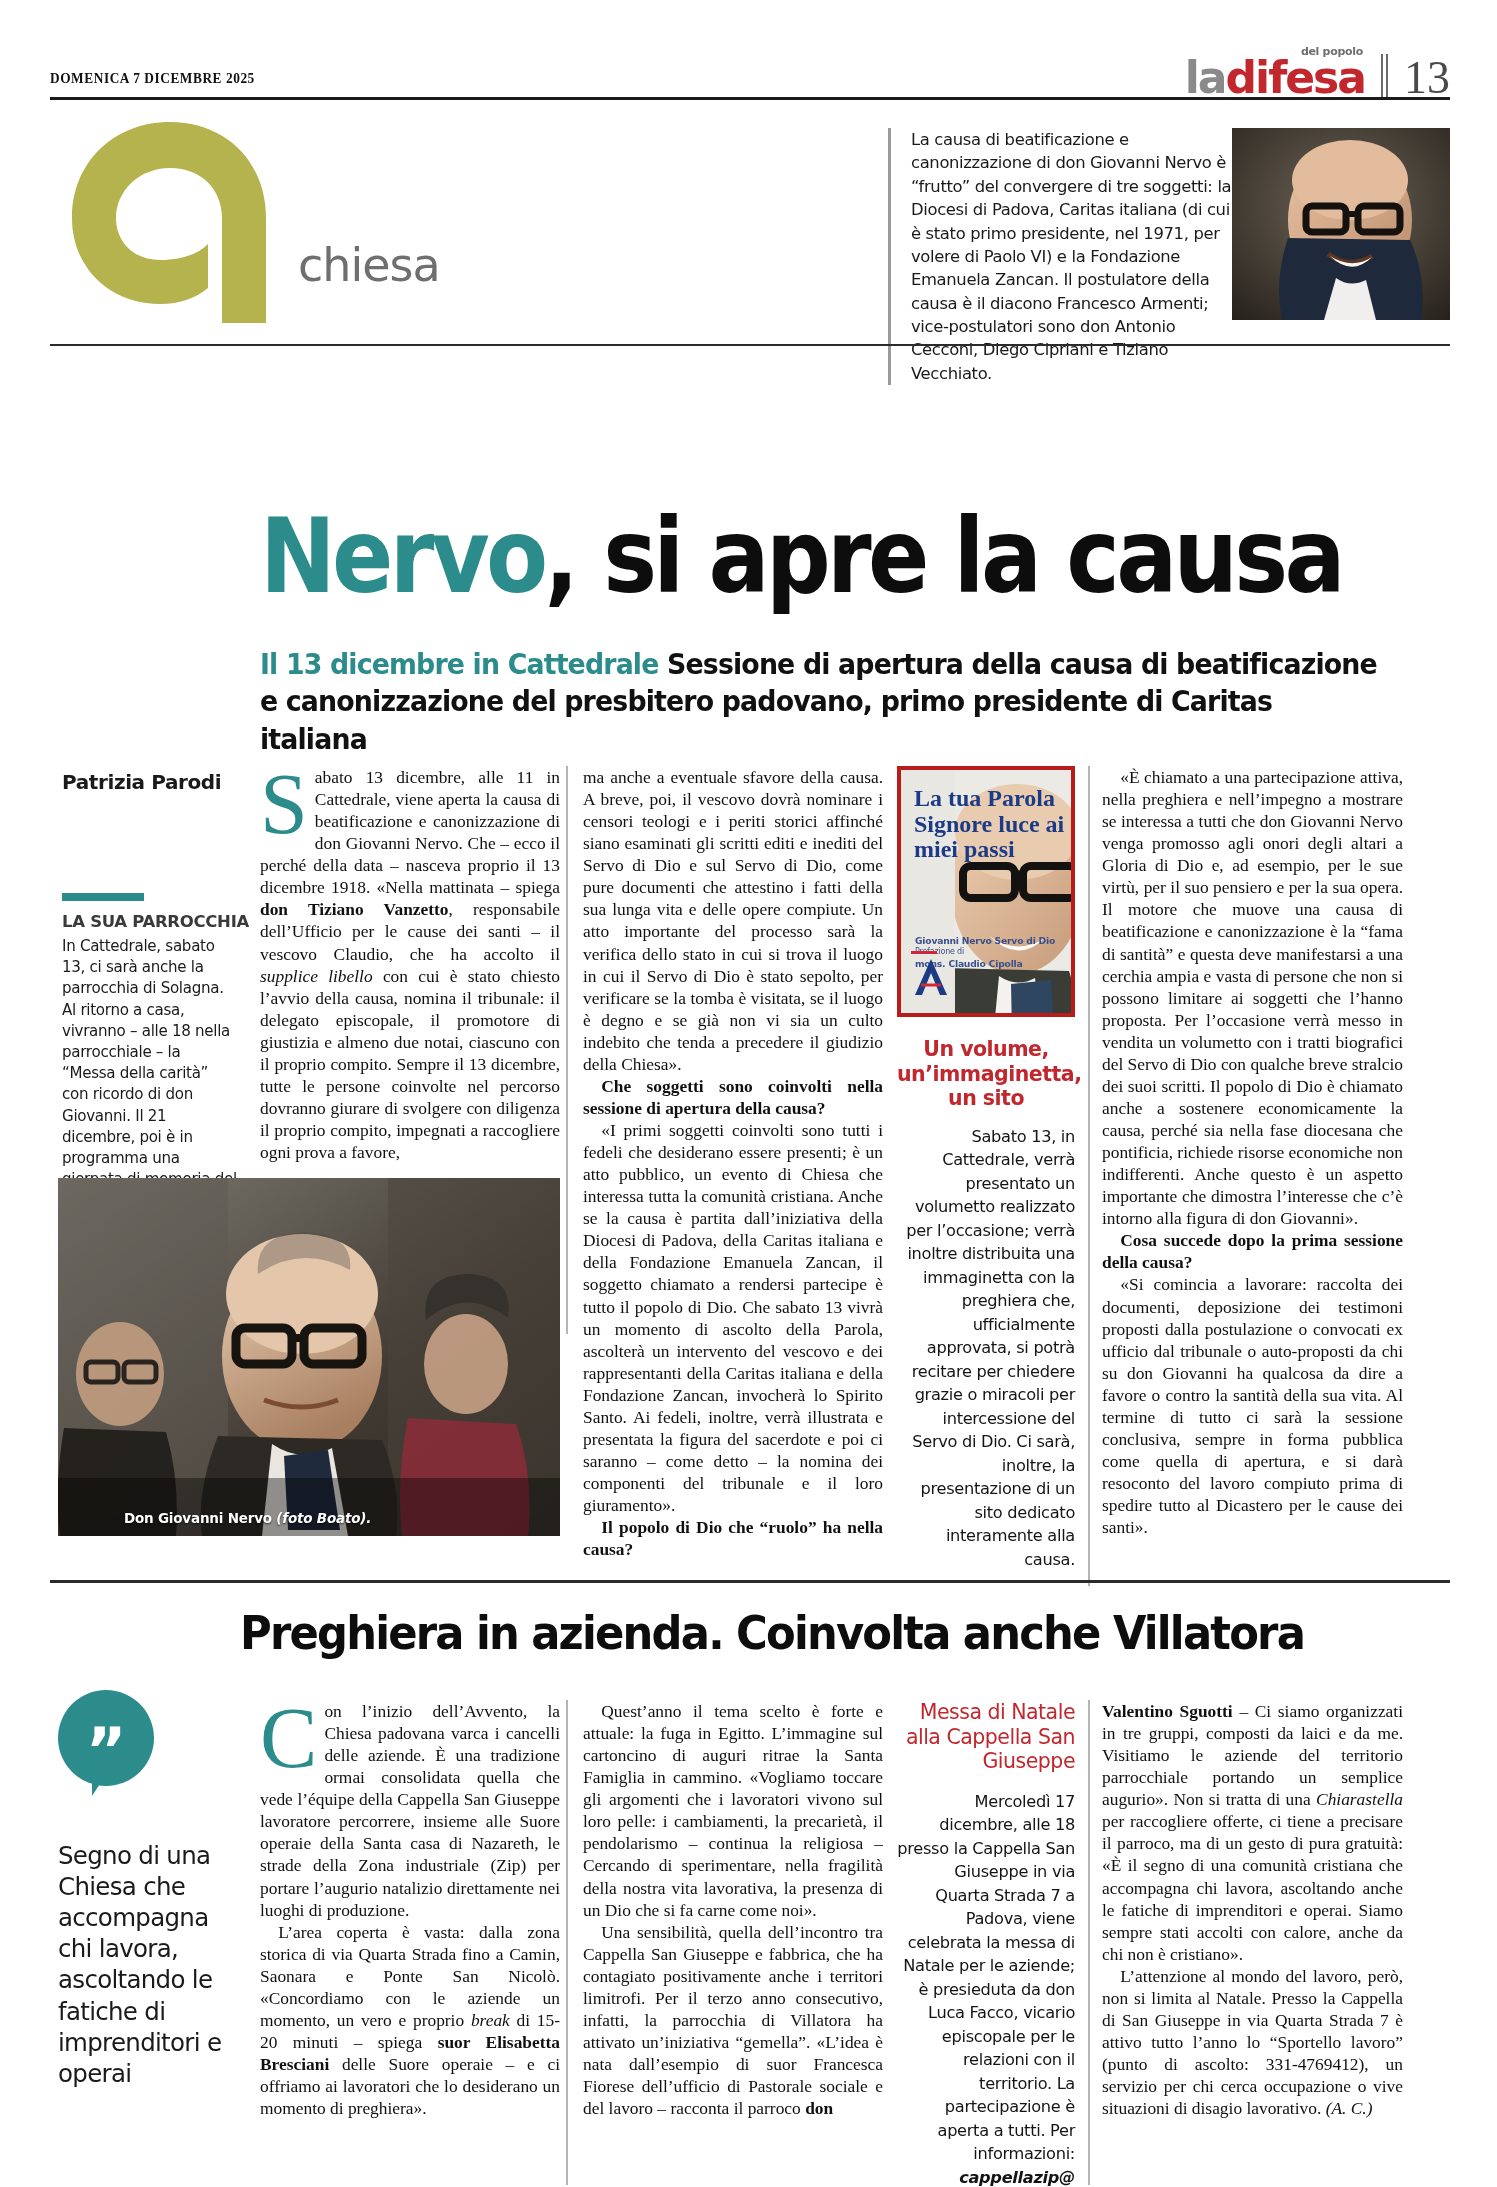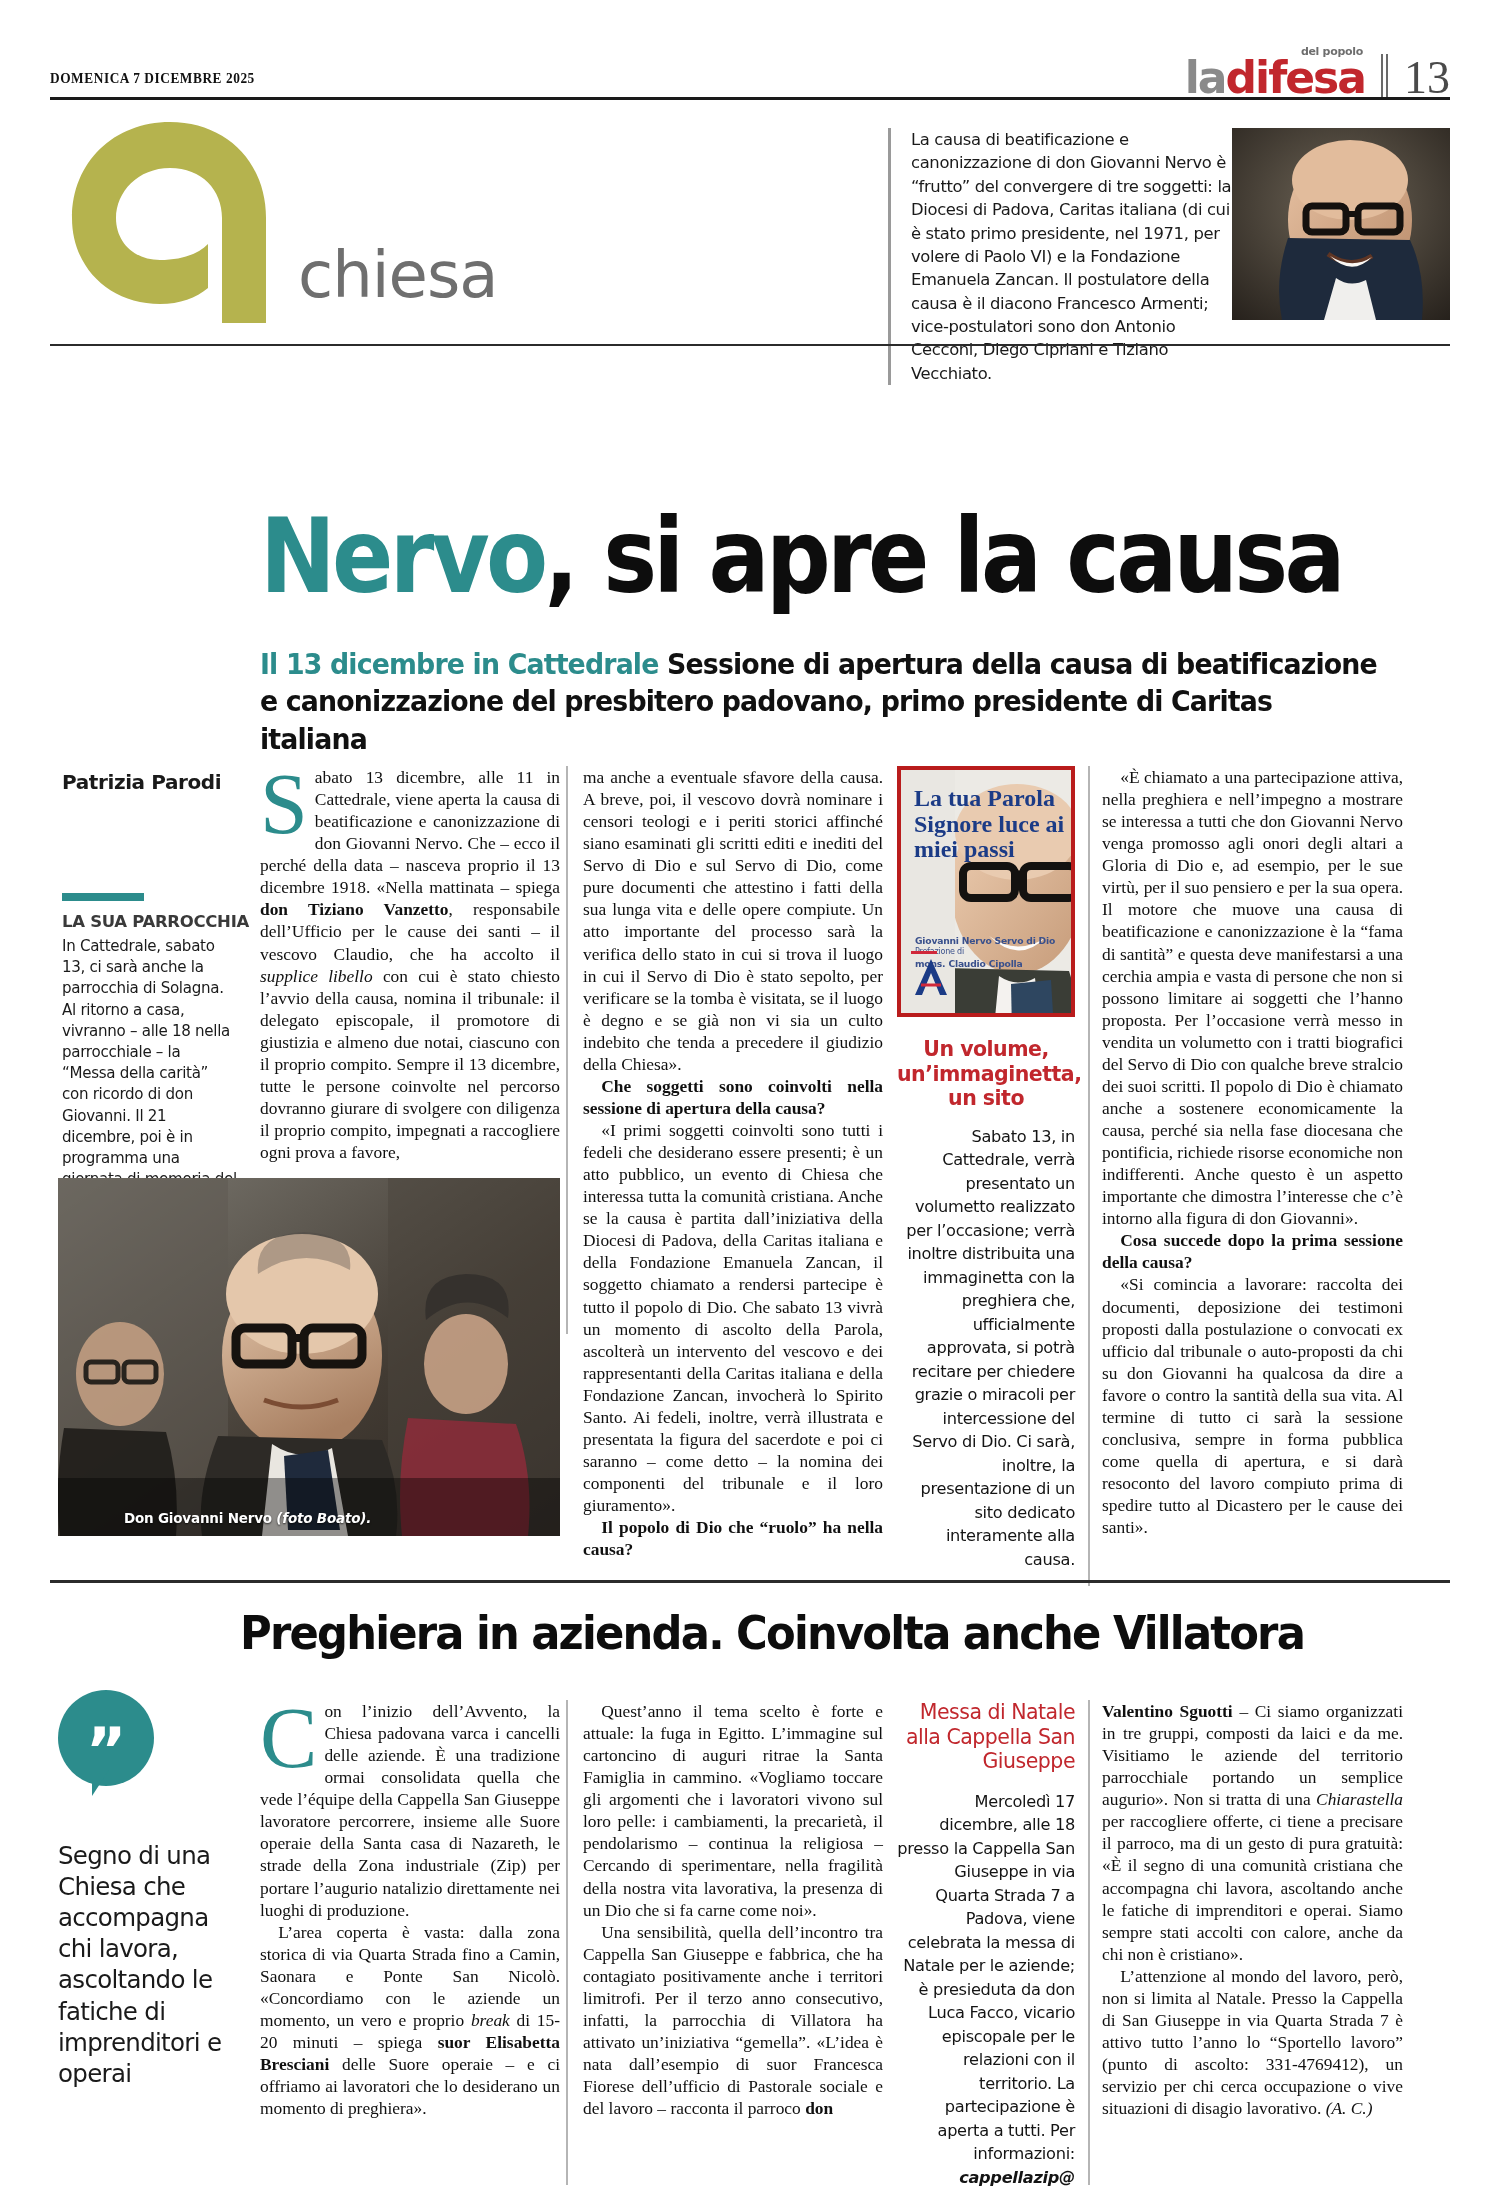--- a/index.html
+++ b/index.html
@@ -108,21 +108,21 @@
   .logo-mark {
     position: absolute;
     left: 0; top: 0;
     width: 215px; height: 205px;
   }
   .section-name {
     position: absolute;
     left: 236px; top: 120px;
     font-family: "DejaVu Sans", sans-serif;
     font-weight: 400;
-    font-size: 64px;
+    font-size: 46px;
     color: #6f6f6f;
     letter-spacing: -1px;
   }
 
   
   .topbox {
     position: absolute;
     left: 888px; top: 128px;
     width: 328px;
     padding-left: 20px;

